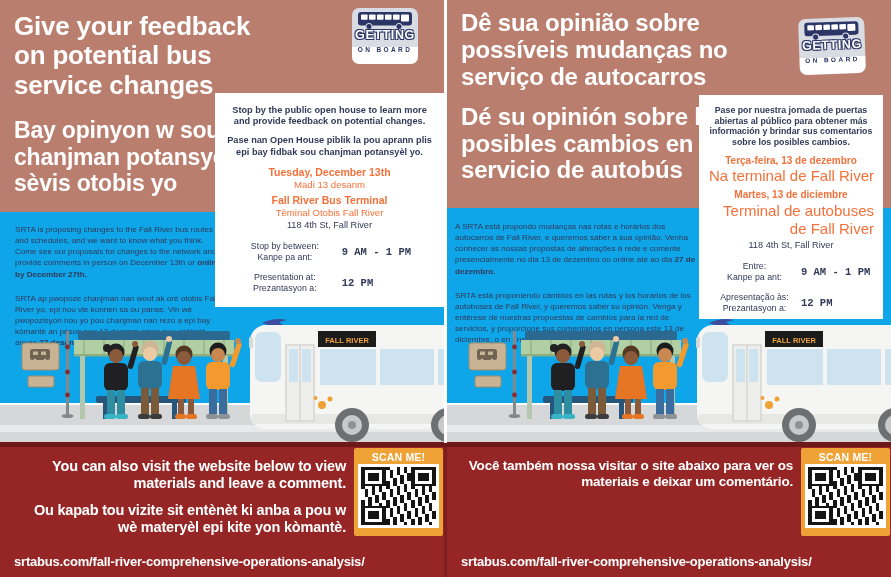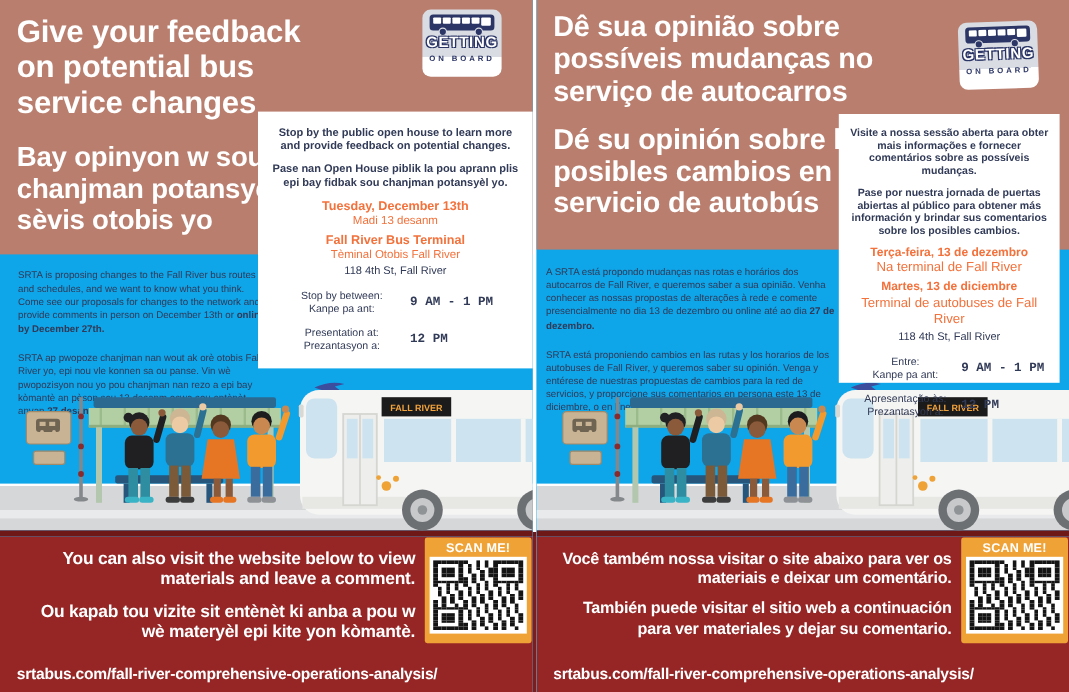--- a/index.html
+++ b/index.html
@@ -47,21 +47,21 @@
   .card{position:absolute;background:#ffffff;z-index:4;text-align:center;box-sizing:border-box;}
   .p0 .card{left:215px;width:229px;top:93px;height:214px;padding:12px 11px;}
   .p1 .card{left:252px;width:184px;top:95px;height:224px;padding:10px 9px;}
   .card p{margin:0;}
   .card .intro{color:#313a57;font-weight:700;line-height:1.22;margin-bottom:8px;}
   .p0 .card .intro{font-size:9.2px;}
   .p1 .card .intro{font-size:8.8px;margin-bottom:7px;}
   .card .orange-bold{color:#f3713b;font-weight:800;font-size:10.5px;line-height:1.25;margin-top:3px;}
   .card .orange-reg{color:#f3713b;font-weight:400;font-size:9.6px;line-height:1.25;}
   .p1 .card .orange-bold{font-size:10px;}
-  .p1 .card .orange-reg{font-size:11px;}
+  .p1 .card .orange-reg{font-size:15px;text-align:right;}
   .card .addr{color:#313a57;font-size:9.2px;line-height:1.3;margin-top:1px;}
   .crow{display:flex;text-align:center;margin-top:9px;align-items:center;}
   .crow .clabels{width:56%;display:flex;flex-direction:column;color:#313a57;font-size:8.8px;line-height:1.25;}
   .crow .ctime{color:#313a57;font-size:10.5px;font-weight:700;font-family:Liberation Mono, monospace;}
   .crow.bold .clabels{font-weight:400;}
   .p0 .crow{padding:0 2px;}
 
   
   .bodytext{position:absolute;color:#313a57;z-index:2;text-align:left;}
   .p0 .bodytext{left:15px;top:224px;width:212px;font-size:8.1px;line-height:1.38;}
@@ -753,21 +753,20 @@
         <rect x="36" y="3.5" width="6.6" height="5.2" rx="0.8" fill="#ffffff"></rect>
         <rect x="44" y="3.5" width="8" height="7" rx="1" fill="#ffffff"></rect>
         <circle cx="12" cy="15.5" r="3.1" fill="#2b3566" stroke="#d9dde3" stroke-width="1"></circle>
         <circle cx="42" cy="15.5" r="3.1" fill="#2b3566" stroke="#d9dde3" stroke-width="1"></circle>
       </svg>
       <div class="logo-getting">GETTING</div>
       <div class="logo-onboard">ON BOARD</div>
     </div>
 
     <div class="card">
-      <p class="intro">Visite a nossa sessão aberta para obter mais informações e fornecer comentários sobre as possíveis mudanças.</p>
       <p class="intro">Pase por nuestra jornada de puertas abiertas al público para obtener más información y brindar sus comentarios sobre los posibles cambios.</p>
       <p class="orange-bold">Terça-feira, 13 de dezembro</p>
       <p class="orange-reg">Na terminal de Fall River</p>
       <p class="orange-bold">Martes, 13 de diciembre</p>
       <p class="orange-reg">Terminal de autobuses de Fall River</p>
       <p class="addr">118 4th St, Fall River</p>
       <div class="crow">
         <div class="clabels">
           <span>Entre:</span>
           <span>Kanpe pa ant:</span>
@@ -787,21 +786,20 @@
       <p><span>A SRTA está propondo mudanças nas rotas e horários dos autocarros de Fall River, e queremos saber a sua opinião. Venha conhecer as nossas propostas de alterações à rede e comente presencialmente no dia 13 de dezembro ou online até ao dia </span><b>27 de dezembro.</b></p>
       <p><span>SRTA está proponiendo cambios en las rutas y los horarios de los autobuses de Fall River, y queremos saber su opinión. Venga y entérese de nuestras propuestas de cambios para la red de servicios, y proporcione sus comentarios en persona este 13 de diciembre, o en línea antes del </span><b>27 de diciembre.</b></p>
     </div>
 
     <svg class="scene" viewBox="0 0 444 130" preserveAspectRatio="none">
       <use href="#busScene"></use>
     </svg>
 
     <div class="red-footer">
       <p>Você também nossa visitar o site abaixo para ver os materiais e deixar um comentário.</p>
-      <p>También puede visitar el sitio web a continuación para ver materiales y dejar su comentario.</p>
       <div class="site-url">srtabus.com/fall-river-comprehensive-operations-analysis/</div>
     </div>
 
     <div class="qr-block">
       <div class="qr-scan">SCAN ME!</div>
       <div class="qr-grid">
           <i class="b"></i>
           <i class="b"></i>
           <i class="b"></i>
           <i class="b"></i>

